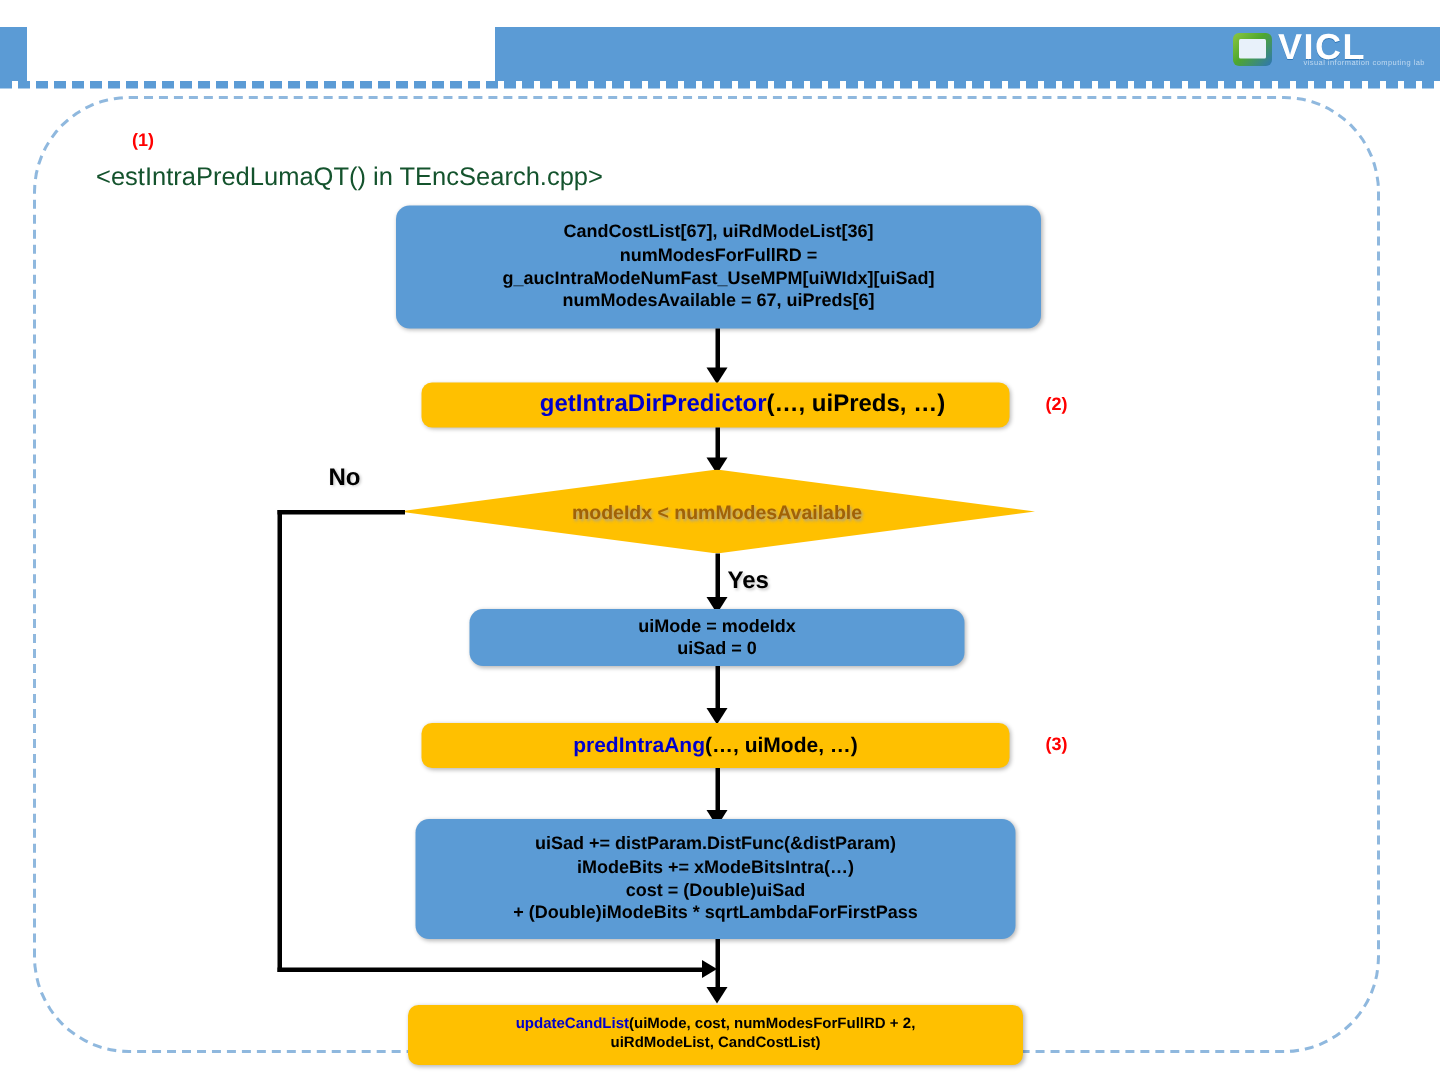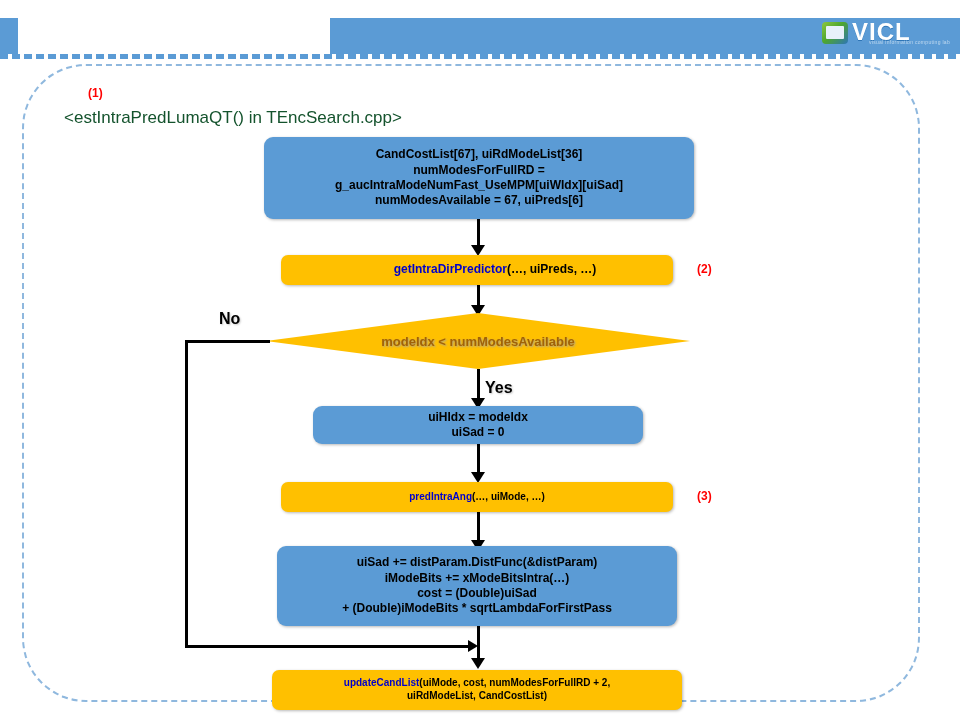--- a/index.html
+++ b/index.html
@@ -165,21 +165,21 @@
       <div>numModesForFullRD =</div>
       <div>g_aucIntraModeNumFast_UseMPM[uiWIdx][uiSad]</div>
       <div>numModesAvailable = 67, uiPreds[6]</div>
     </div>
   </div>
 
   <div class="vline" style="left:477px; top:219px; height:28px;"></div>
   <div class="arrow-down" style="left:471px; top:245px;"></div>
 
   <div class="node orange" style="left:281px; top:255px; width:392px; height:30px;">
-    <div class="lines" style="font-size:12px;margin-left:36px;">
+    <div class="lines" style="font-size:16px;margin-left:36px;">
       <span class="fn">getIntraDirPredictor</span><span>(…, uiPreds, …)</span>
     </div>
   </div>
   <div class="marker" style="left:697px; top:262px;">(2)</div>
 
   <div class="vline" style="left:477px; top:285px; height:22px;"></div>
   <div class="arrow-down" style="left:471px; top:305px;"></div>
 
   <div class="diamond-wrap" style="left:266px; top:313px; width:424px; height:56px;">
     <div class="diamond-shape"></div>
@@ -192,30 +192,30 @@
   <div class="hline" style="left:185px; top:340px; width:85px;"></div>
   <div class="vline" style="left:185px; top:340px; height:308px;"></div>
   <div class="hline" style="left:185px; top:645px; width:288px;"></div>
   <div class="arrow-right" style="left:468px; top:640px;"></div>
 
   <div class="vline" style="left:477px; top:369px; height:33px;"></div>
   <div class="arrow-down" style="left:471px; top:398px;"></div>
 
   <div class="node blue" style="left:313px; top:406px; width:330px; height:38px;">
     <div class="lines" style="font-size:12px;">
-      <div>uiHIdx = modeIdx</div>
+      <div>uiMode = modeIdx</div>
       <div>uiSad  = 0</div>
     </div>
   </div>
 
   <div class="vline" style="left:477px; top:444px; height:30px;"></div>
   <div class="arrow-down" style="left:471px; top:472px;"></div>
 
   <div class="node orange" style="left:281px; top:482px; width:392px; height:30px;">
-    <div class="lines" style="font-size:10px;">
+    <div class="lines" style="font-size:14px;">
       <span class="fn">predIntraAng</span><span>(…, uiMode, …)</span>
     </div>
   </div>
   <div class="marker" style="left:697px; top:489px;">(3)</div>
 
   <div class="vline" style="left:477px; top:512px; height:30px;"></div>
   <div class="arrow-down" style="left:471px; top:540px;"></div>
 
   <div class="node blue" style="left:277px; top:546px; width:400px; height:80px;">
     <div class="lines" style="font-size:12px;">

